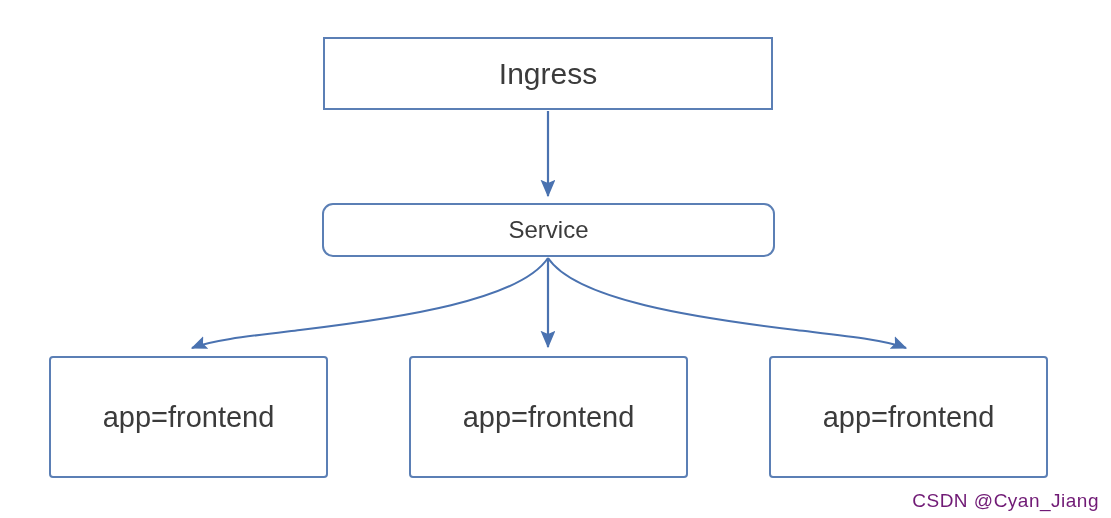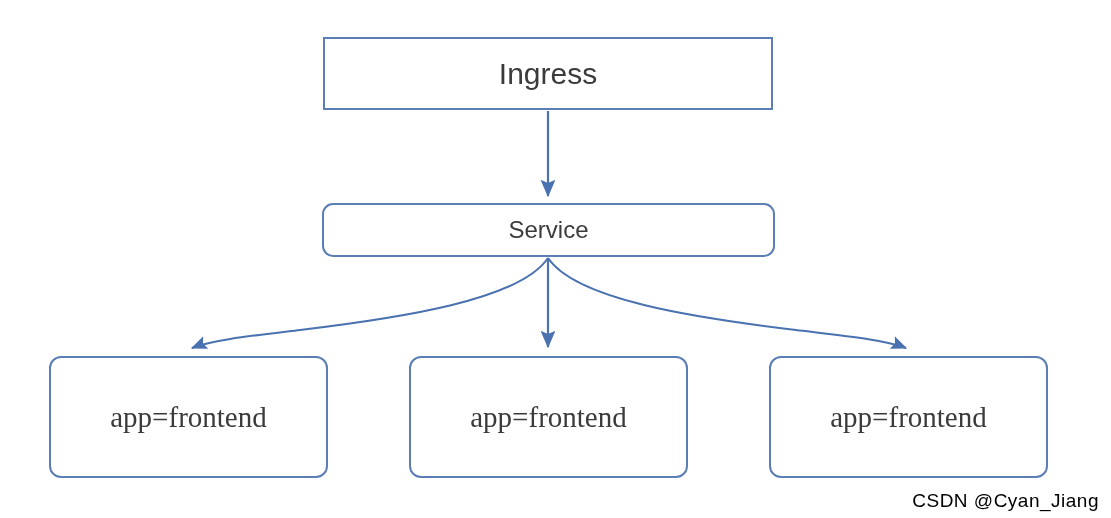--- a/index.html
+++ b/index.html
@@ -61,35 +61,34 @@
     height: 54px;
     border-radius: 11px;
   }
   #node-service .node-label { font-size: 24px; }
 
   
   .pod {
     top: 356px;
     width: 279px;
     height: 122px;
-    border-radius: 12px;
-    font-family: Liberation Serif, serif;
+    border-radius: 4px;
   }
   .pod .node-label { font-size: 29px; }
   #node-pod-0 { left: 49px; }
   #node-pod-1 { left: 409px; }
   #node-pod-2 { left: 769px; }
 
   
   #watermark {
     position: absolute;
     right: 12px;
     bottom: 6px;
     font-size: 19px;
-    color: #000000;
+    color: #701a75;
     letter-spacing: 0.5px;
     white-space: nowrap;
     user-select: none;
     margin-top: 32px;
   }
 </style>
 </head>
 <body>
 
 <div id="canvas">

